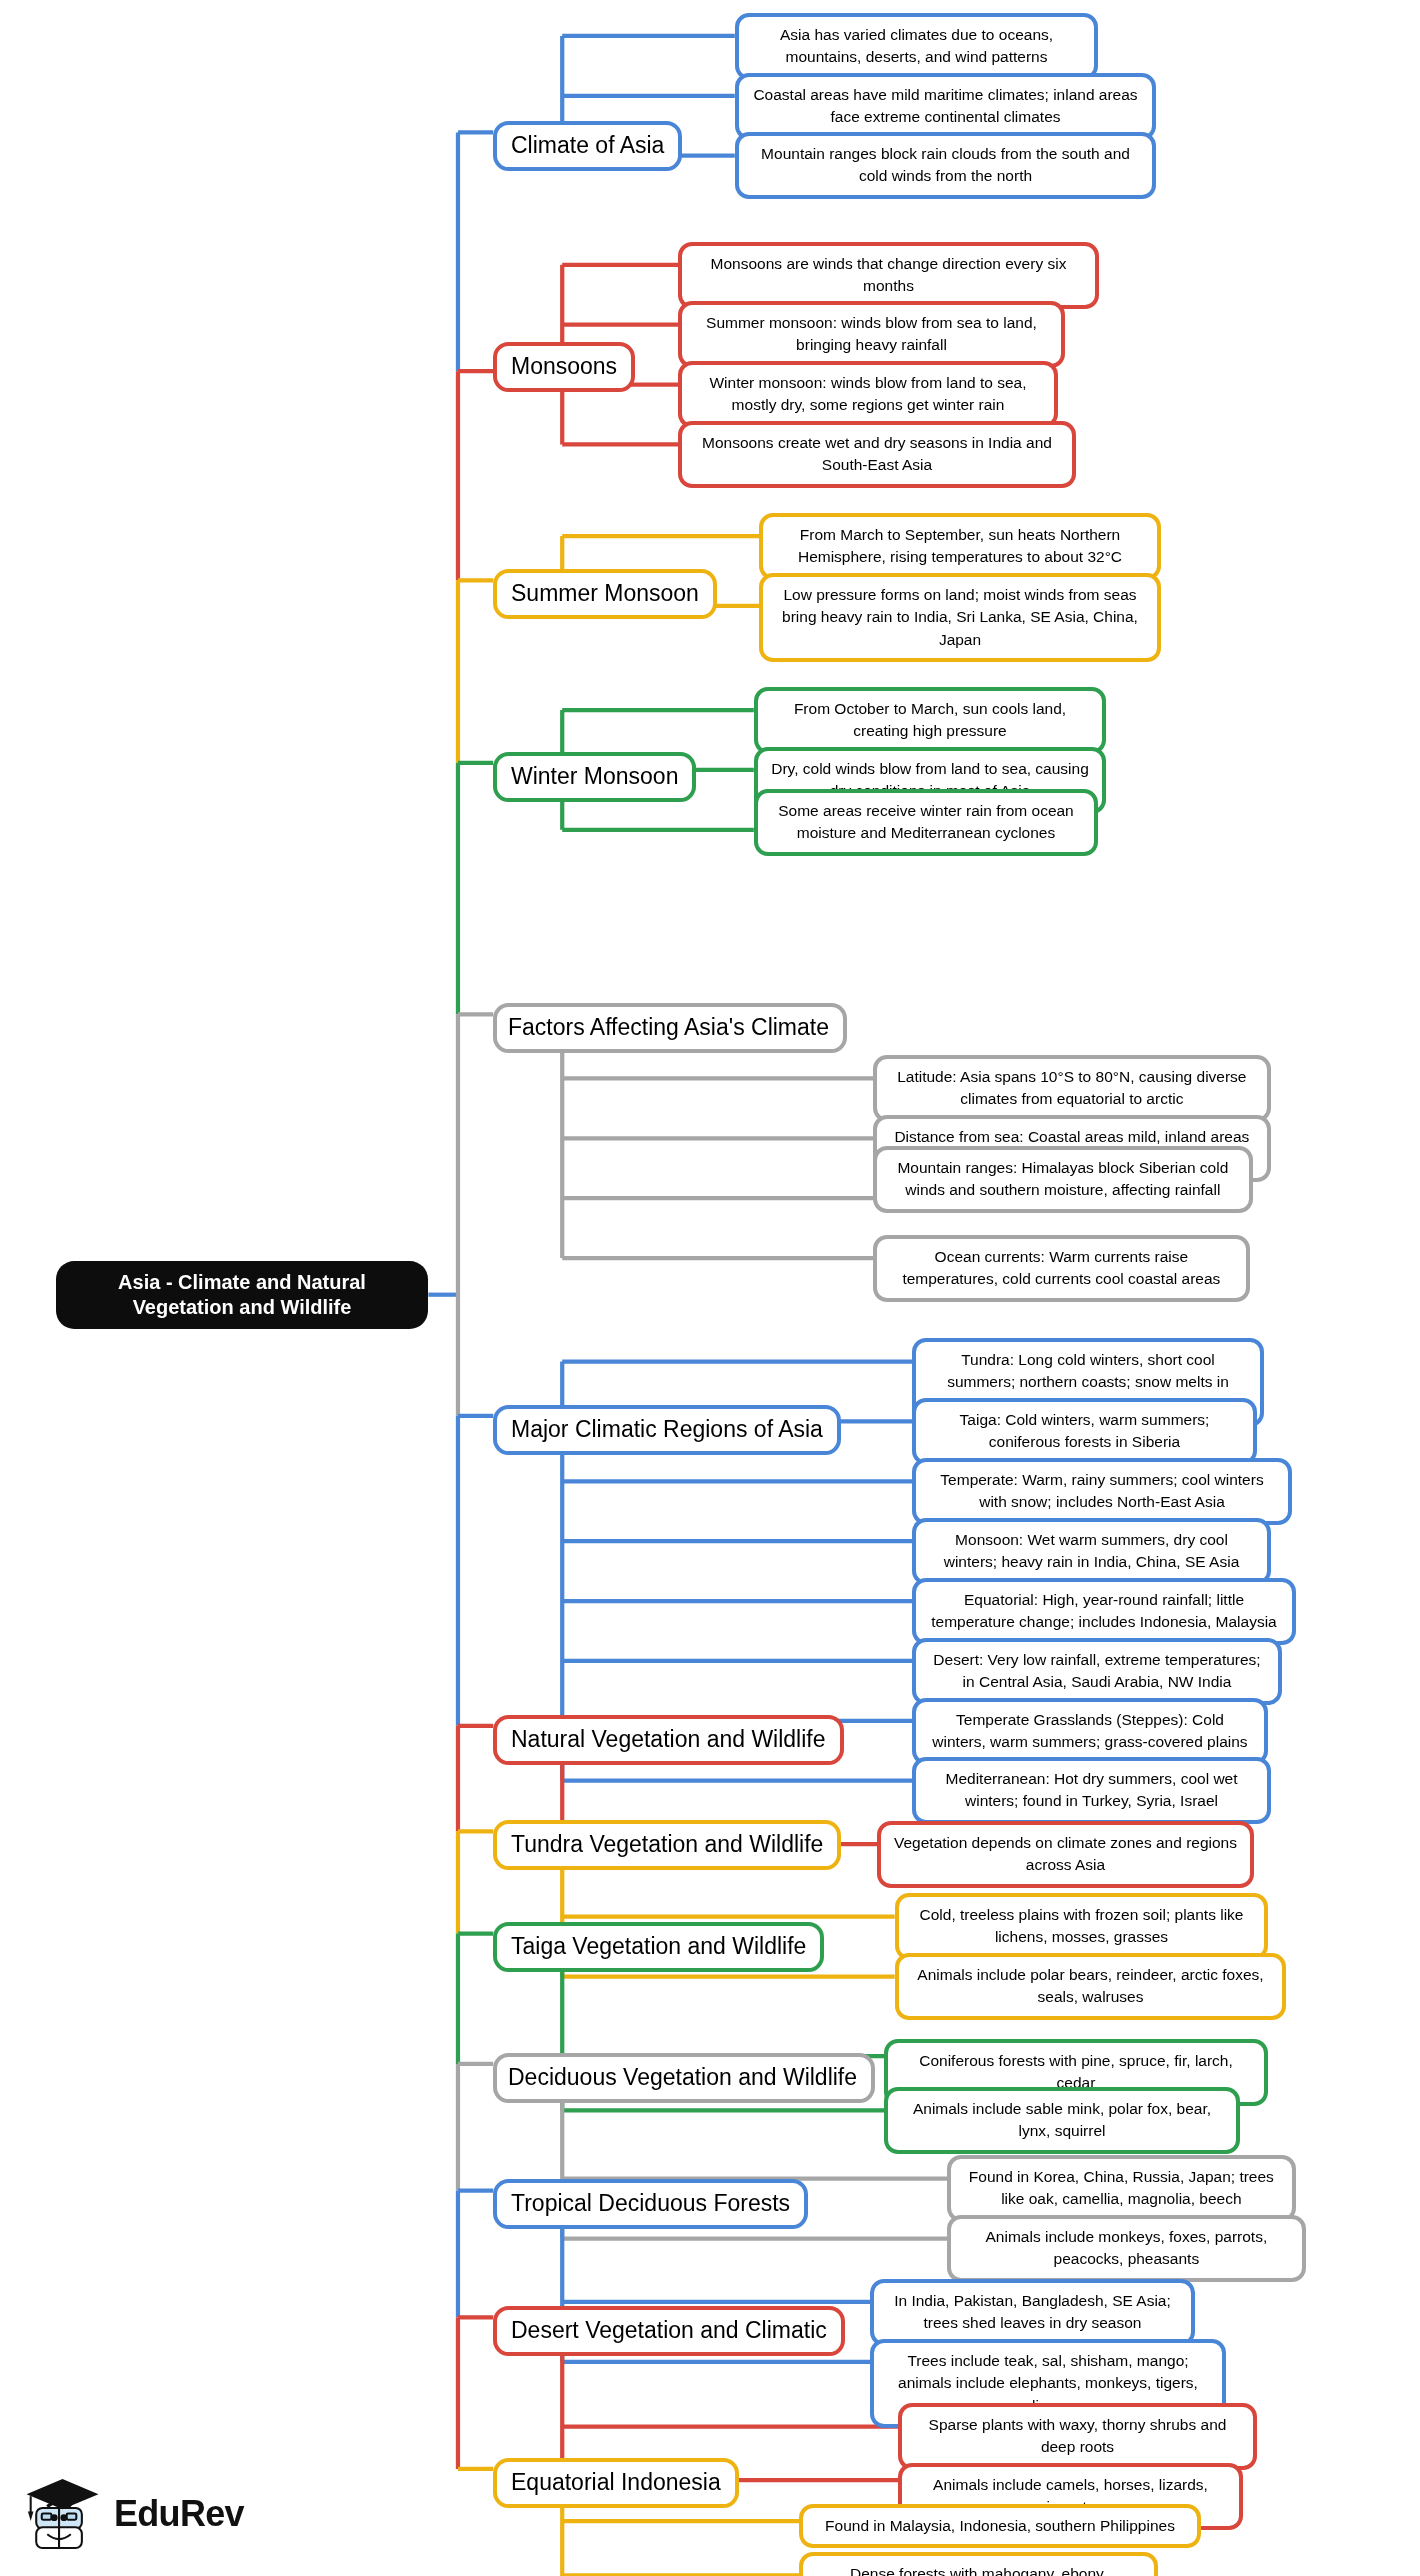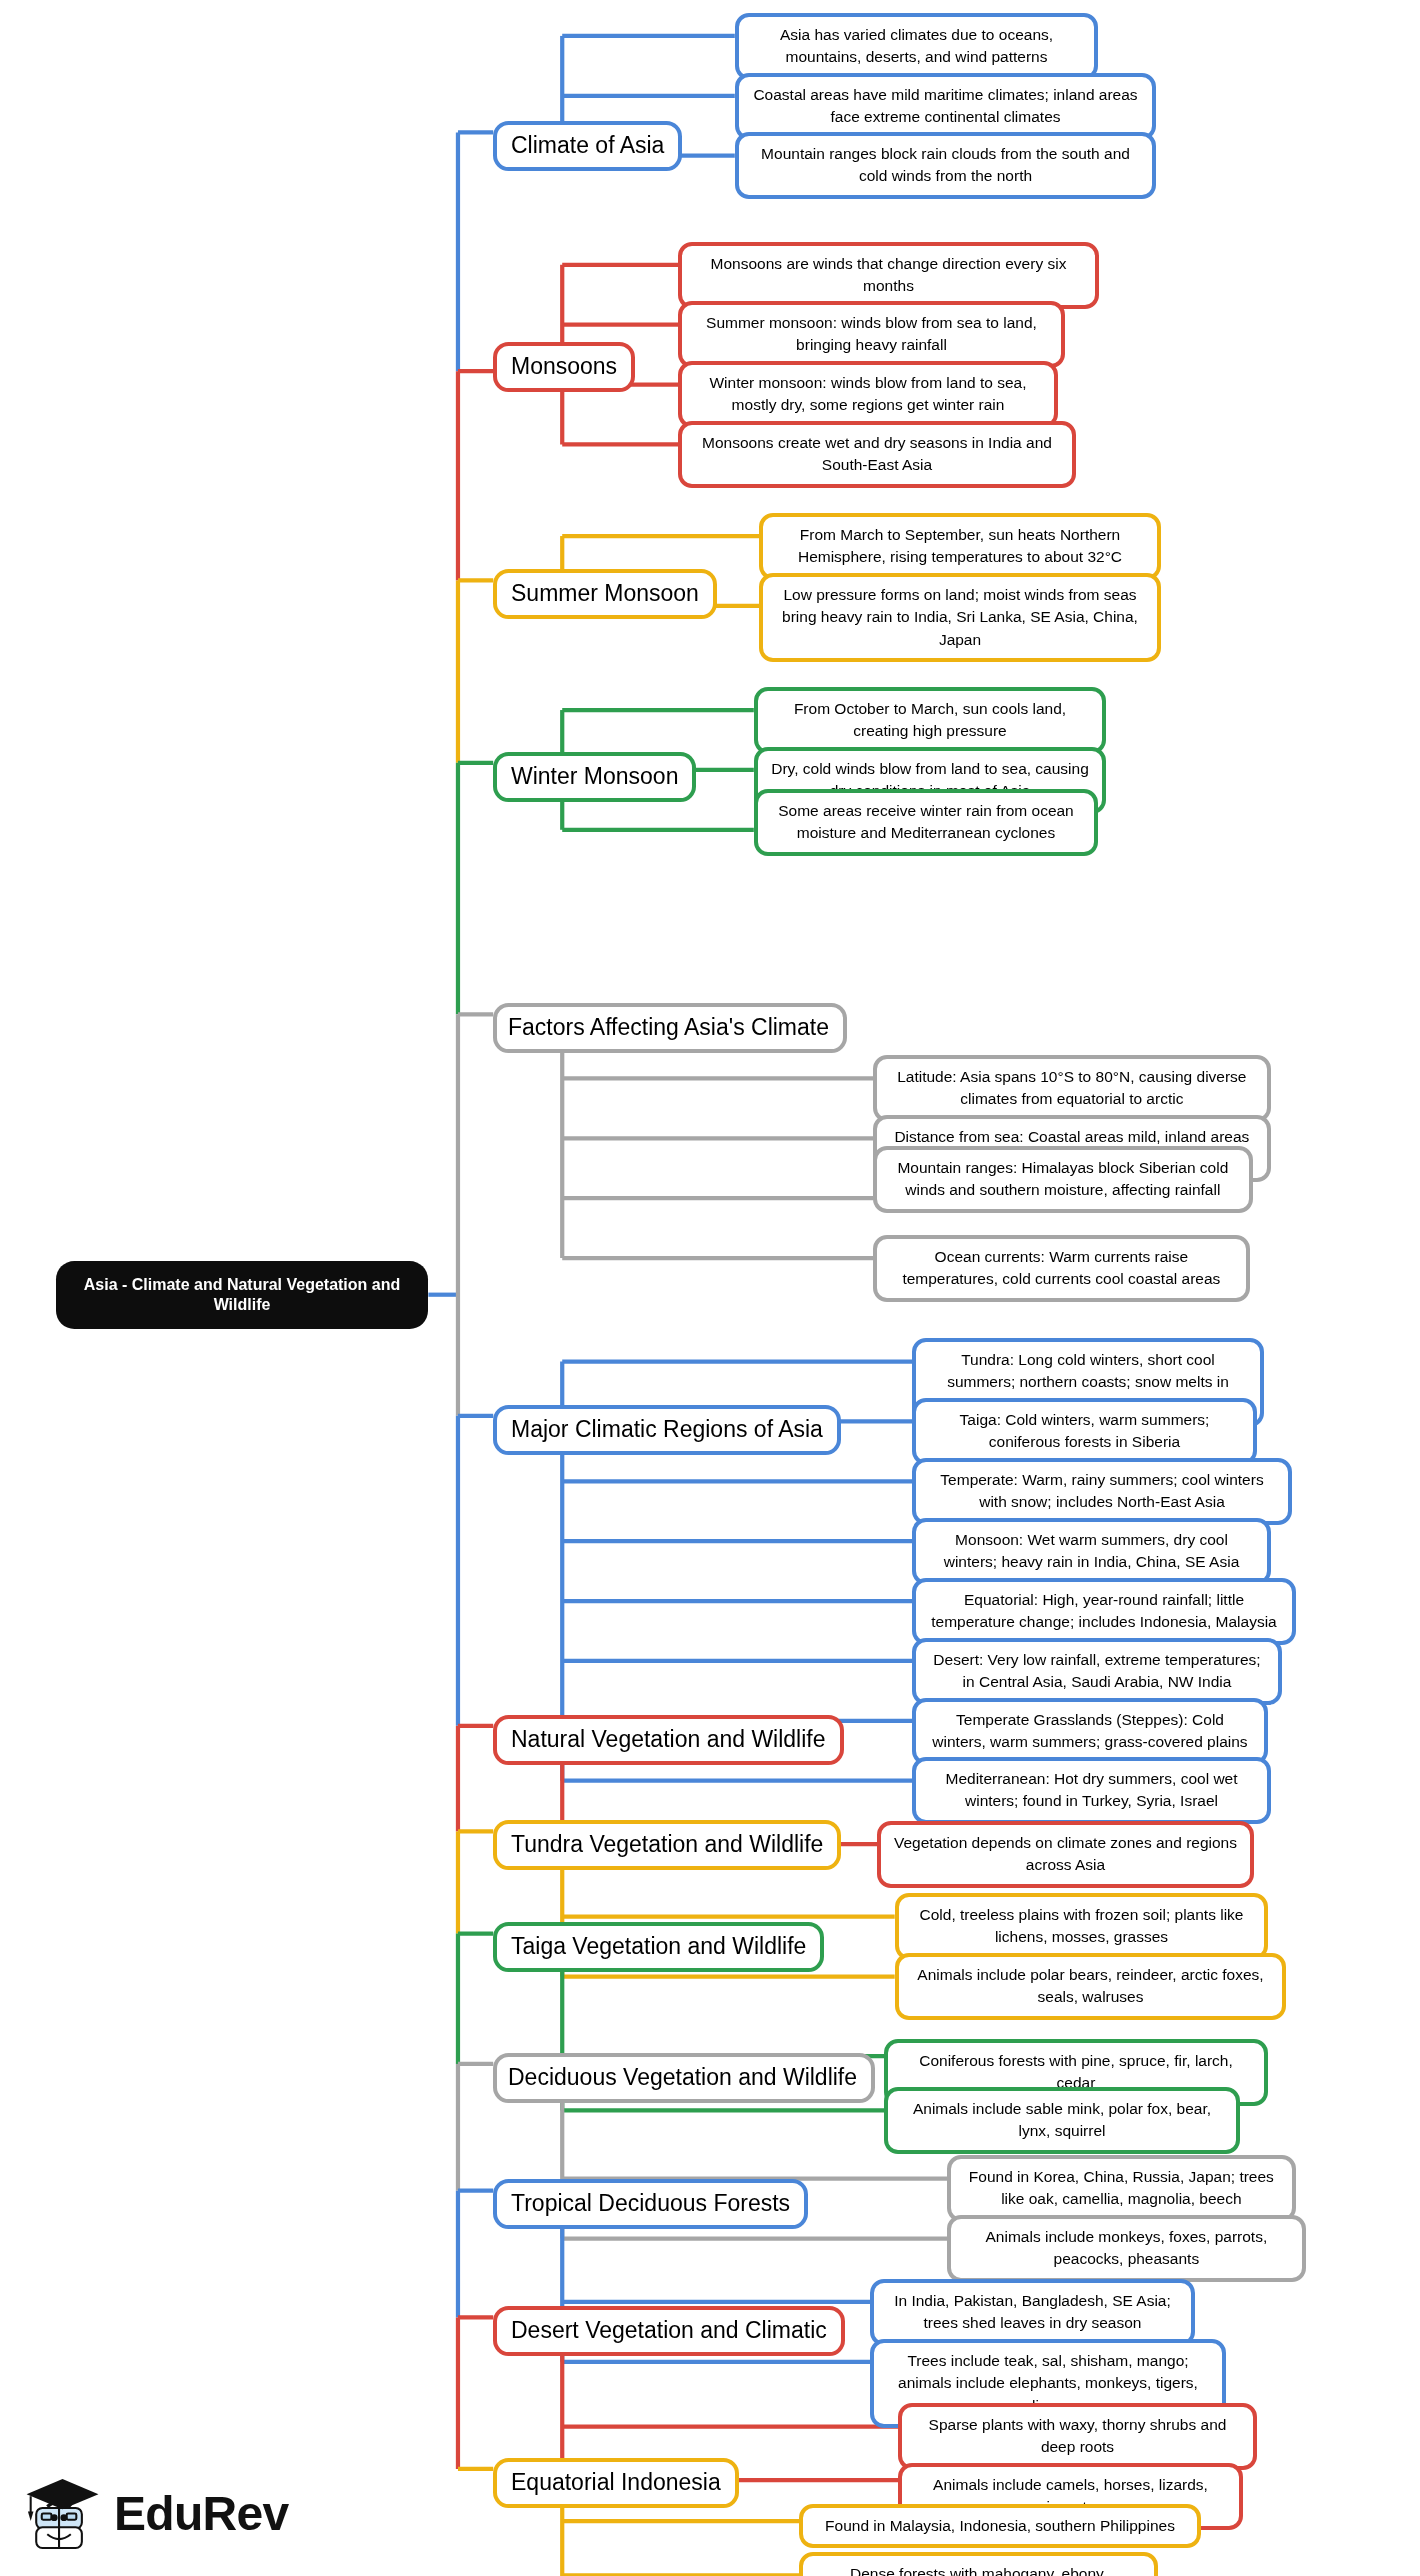--- a/index.html
+++ b/index.html
@@ -5,41 +5,41 @@
   html,body{margin:0;padding:0;background:#ffffff;}
   body{width:1421px;height:2576px;position:relative;font-family:"Liberation Sans",sans-serif;-webkit-font-smoothing:antialiased;}
   #map{position:absolute;left:0;top:0;width:1421px;height:2576px;}
   svg.lines{position:absolute;left:0;top:0;width:1421px;height:2576px;pointer-events:none;}
 
   .node{position:absolute;box-sizing:border-box;background:#fff;border-radius:15.5px;
         display:flex;align-items:center;justify-content:center;text-align:center;}
 
   
   .root{position:absolute;background:#0d0d0d;border-radius:18.3px;color:#fff;
-        font-weight:bold;font-size:16px;line-height:1.25;display:flex;align-items:center;
+        font-weight:bold;font-size:20px;line-height:1.25;display:flex;align-items:center;
         justify-content:center;text-align:center;padding:7px 12.7px;box-sizing:border-box;}
 
   
   .br{border-width:4.2px;border-style:solid;font-size:23px;line-height:1.2;
       padding:7px 14px;white-space:nowrap;}
 
   
   .leaf{border-width:4.2px;border-style:solid;border-radius:14px;font-size:15.5px;
         line-height:1.45;padding:7px 11.3px;}
 
   .c-blue  {border-color:#4a86d8;}
   .c-red   {border-color:#d9463c;}
   .c-amber {border-color:#eeb211;}
   .c-green {border-color:#2e9e4f;}
   .c-gray  {border-color:#a6a6a6;padding-left:11px;}
 
   
   #logo{position:absolute;left:21px;top:2464px;width:296px;height:99px;display:flex;align-items:center;}
   #logo .cap{width:83px;height:85px;position:relative;flex:0 0 auto;}
-  #logo .word{font-size:48px;font-weight:bold;color:#111;margin-left:10px;letter-spacing:-0.7px;}
+  #logo .word{font-size:36px;font-weight:bold;color:#111;margin-left:10px;letter-spacing:-0.7px;}
 </style>
 </head>
 <body>
 
 <div id="map">
   <svg class="lines" id="connector-layer" viewBox="0 0 2017 3657">
       <path d="M608 1838 L650 1838" stroke="#4a86d8" stroke-width="6" fill="none" stroke-linecap="butt"></path>
       <path d="M650 188 L650 527" stroke="#4a86d8" stroke-width="6" fill="none" stroke-linecap="butt"></path>
       <path d="M650 188 L700 188" stroke="#4a86d8" stroke-width="6" fill="none" stroke-linecap="butt"></path>
       <path d="M798 51 L1043 51" stroke="#4a86d8" stroke-width="6" fill="none" stroke-linecap="butt"></path>

